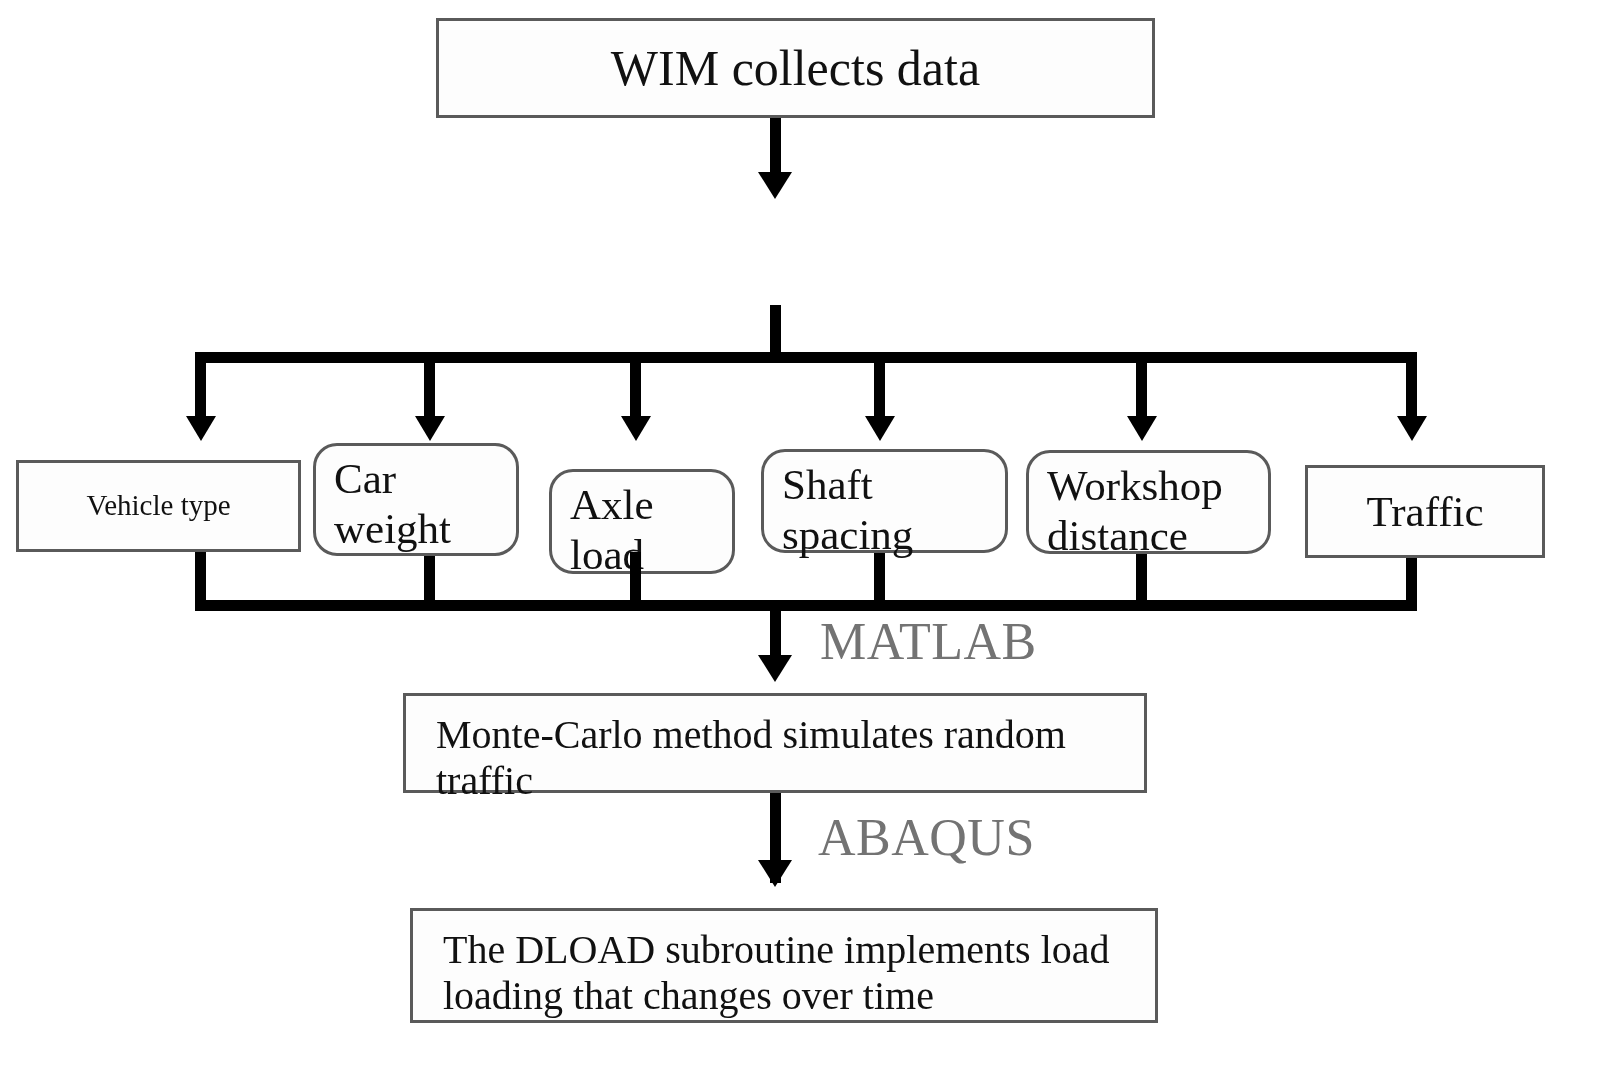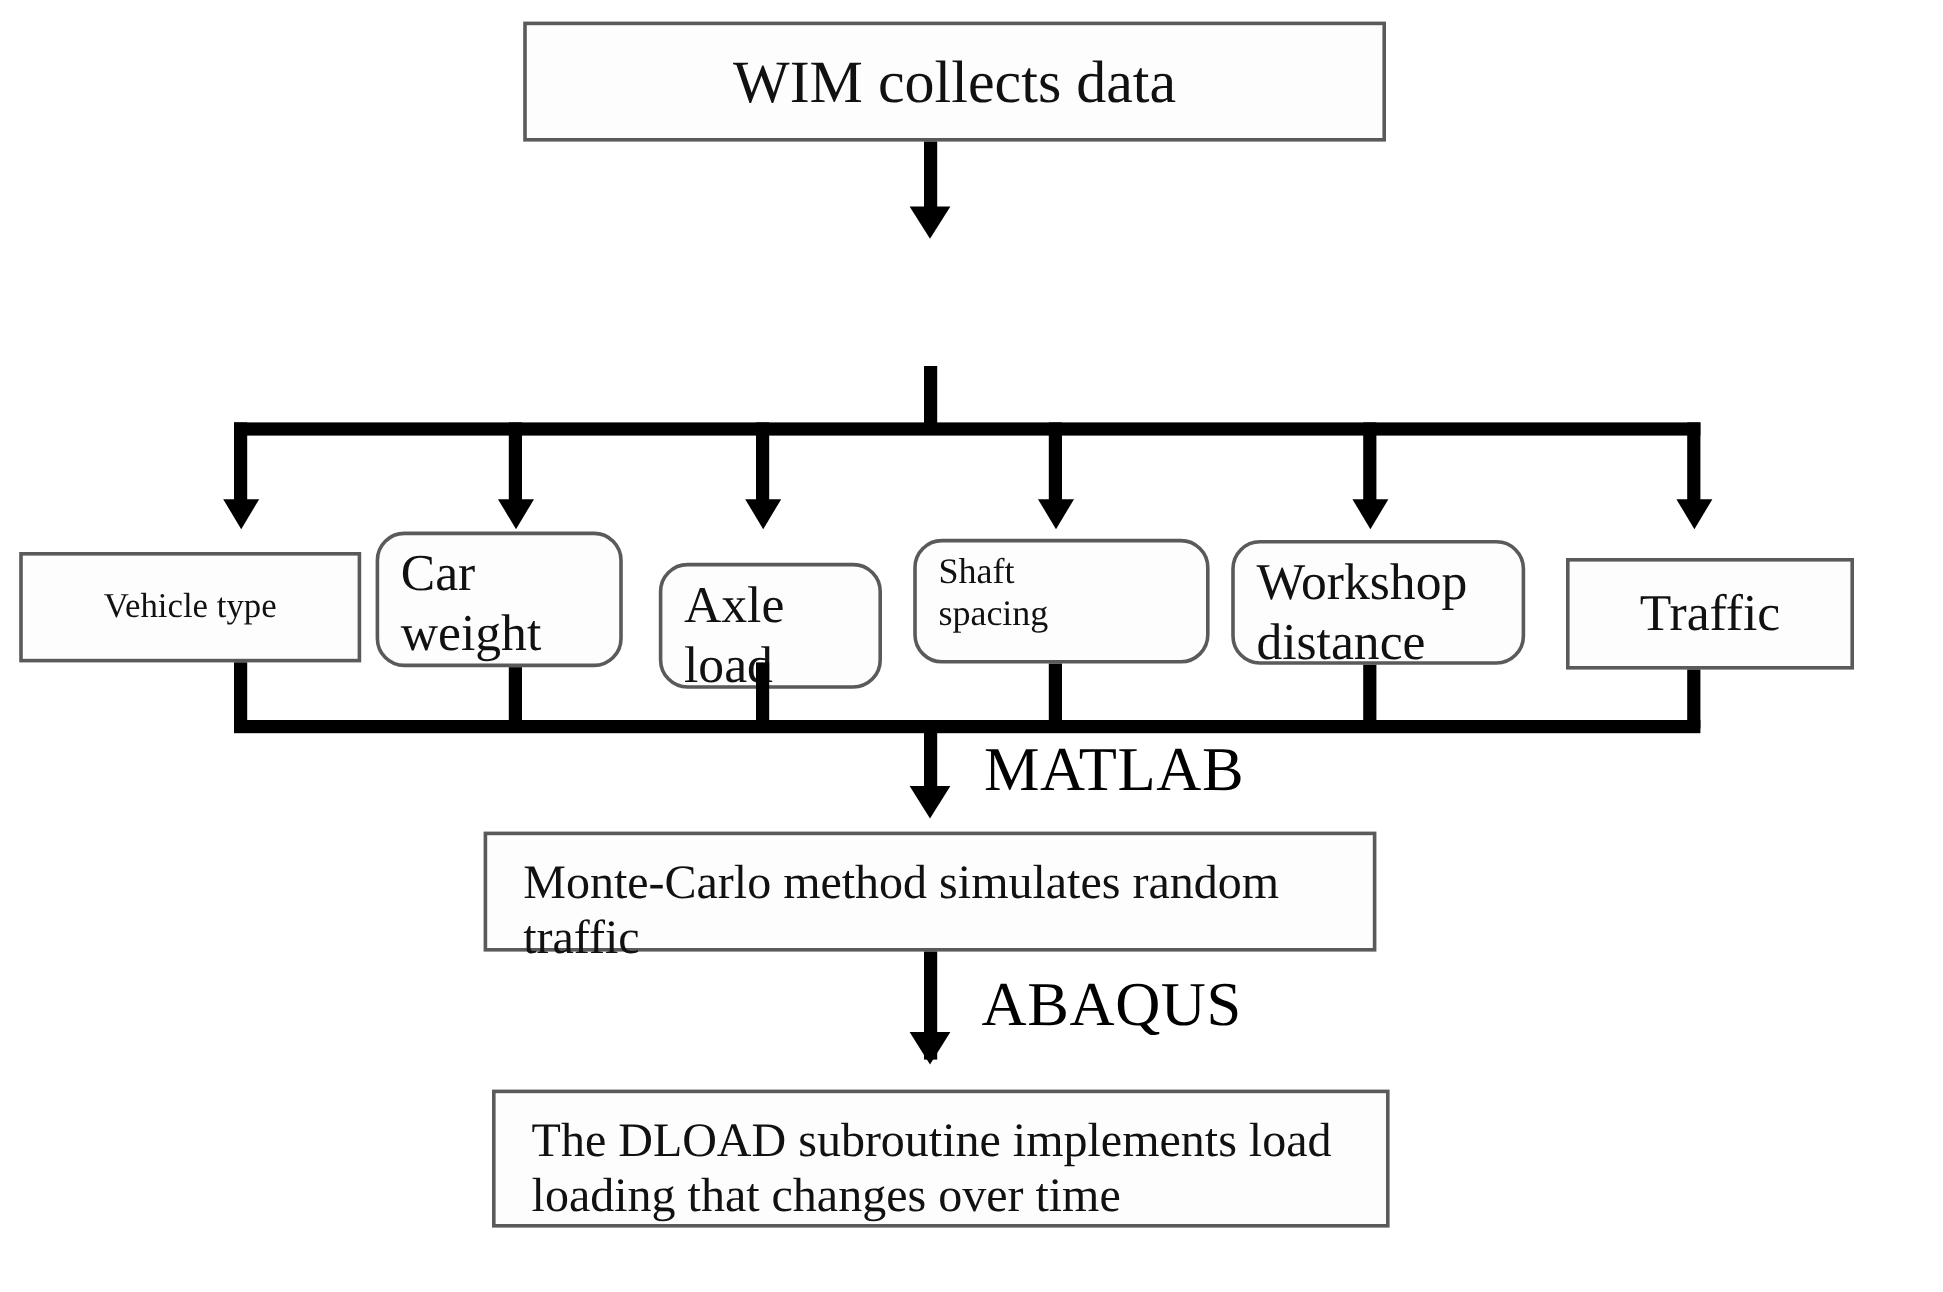--- a/index.html
+++ b/index.html
@@ -44,21 +44,21 @@
     padding: 16px 22px 0 30px;
     text-align: left;
   }
 
   #box-wim       { left: 436px; top: 18px;  width: 719px; height: 100px; font-size: 50px; }
   #box-params    { left: 428px; top: 198px; width: 727px; height: 107px; font-size: 50px; }
 
   #box-vehicle   { left: 16px;   top: 460px; width: 285px; height: 92px;  font-size: 29px; }
   #box-carweight { left: 313px;  top: 443px; width: 206px; height: 113px; font-size: 43px; }
   #box-axleload  { left: 549px;  top: 469px; width: 186px; height: 105px; font-size: 43px; }
-  #box-shaft     { left: 761px;  top: 449px; width: 247px; height: 104px; font-size: 30px; }
+  #box-shaft     { left: 761px;  top: 449px; width: 247px; height: 104px; font-size: 43px; }
   #box-workshop  { left: 1026px; top: 450px; width: 245px; height: 104px; font-size: 43px; }
   #box-traffic   { left: 1305px; top: 465px; width: 240px; height: 93px;  font-size: 43px; }
 
   #box-montecarlo { left: 403px; top: 693px; width: 744px; height: 100px; font-size: 40px; }
   #box-dload      { left: 410px; top: 908px; width: 748px; height: 115px; font-size: 40px; }
 
   
   .vline, .hline {
     position: absolute;
     background: #000000;
@@ -75,21 +75,21 @@
     border-left: 15px solid transparent;
     border-right: 15px solid transparent;
     border-top: 25px solid #000000;
   }
 
   
   .sidelabel {
     position: absolute;
     font-size: 52px;
     letter-spacing: 0.5px;
-    color: #000000;
+    color: #737373;
     white-space: nowrap;
   }
 </style>
 </head>
 <body>
 
 <div id="canvas">
 
   <div class="node center" id="box-wim">WIM collects data</div>
 

